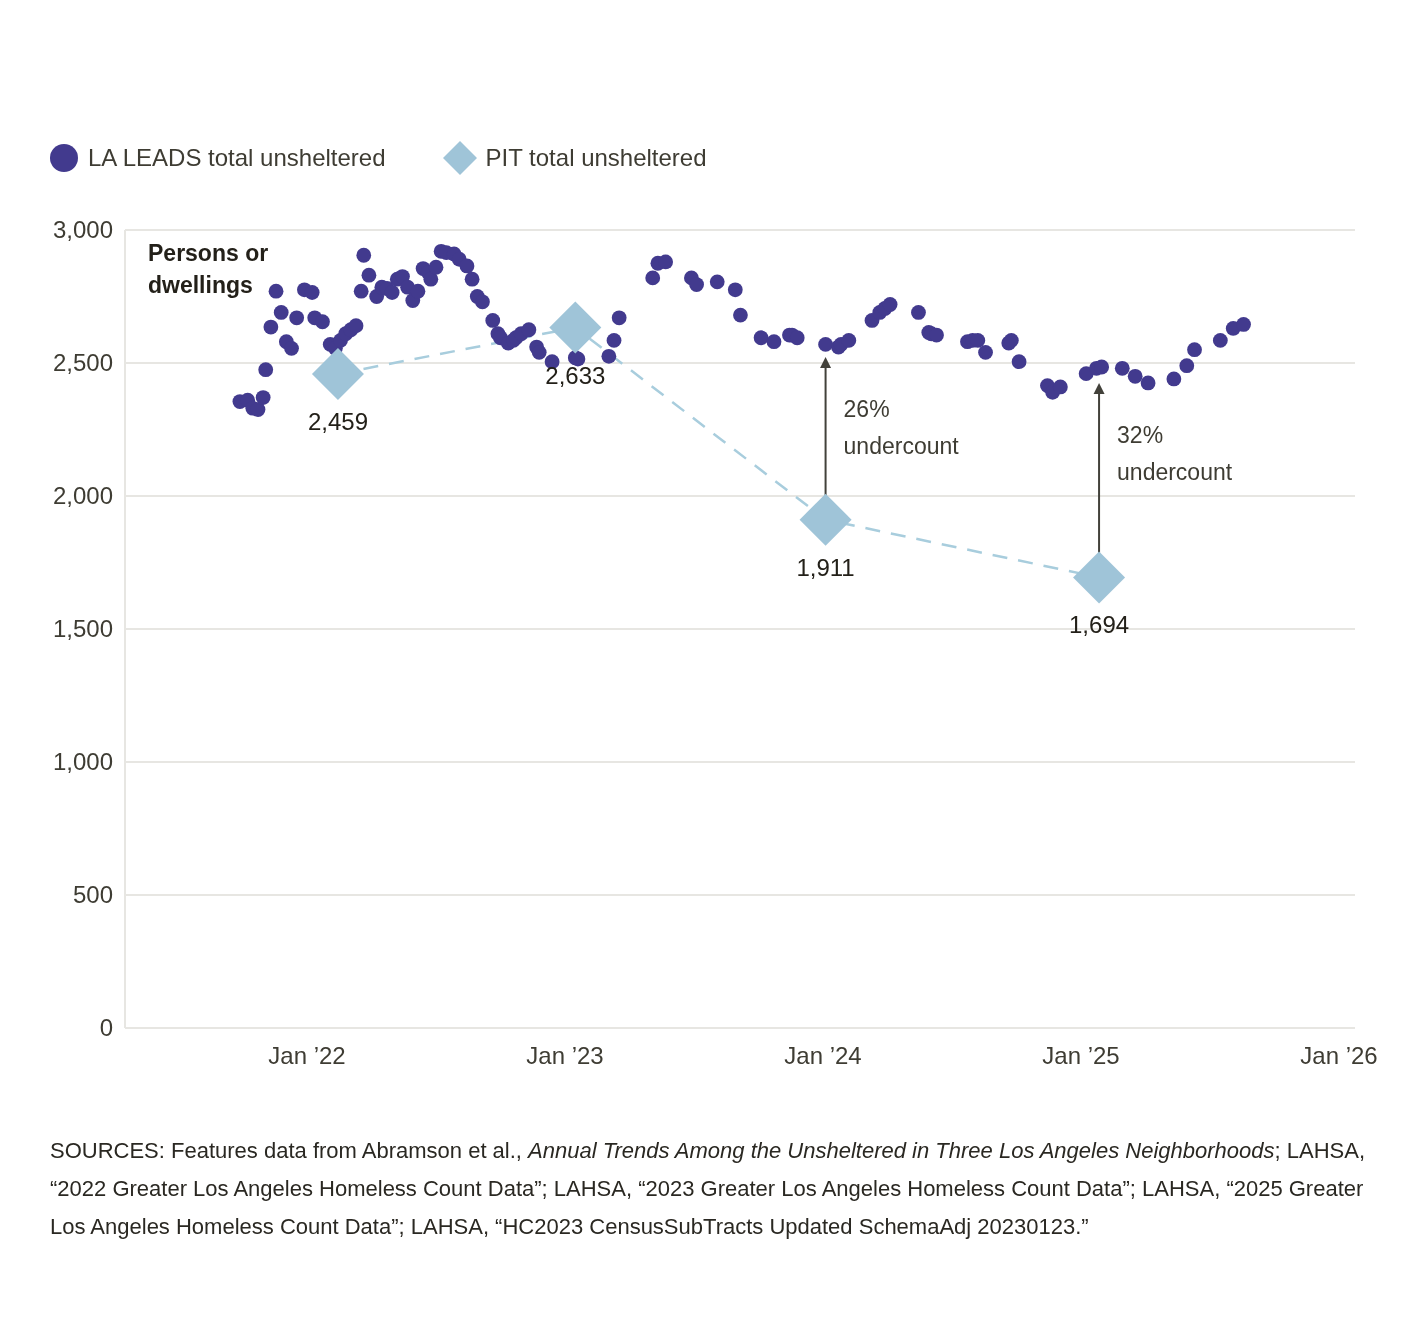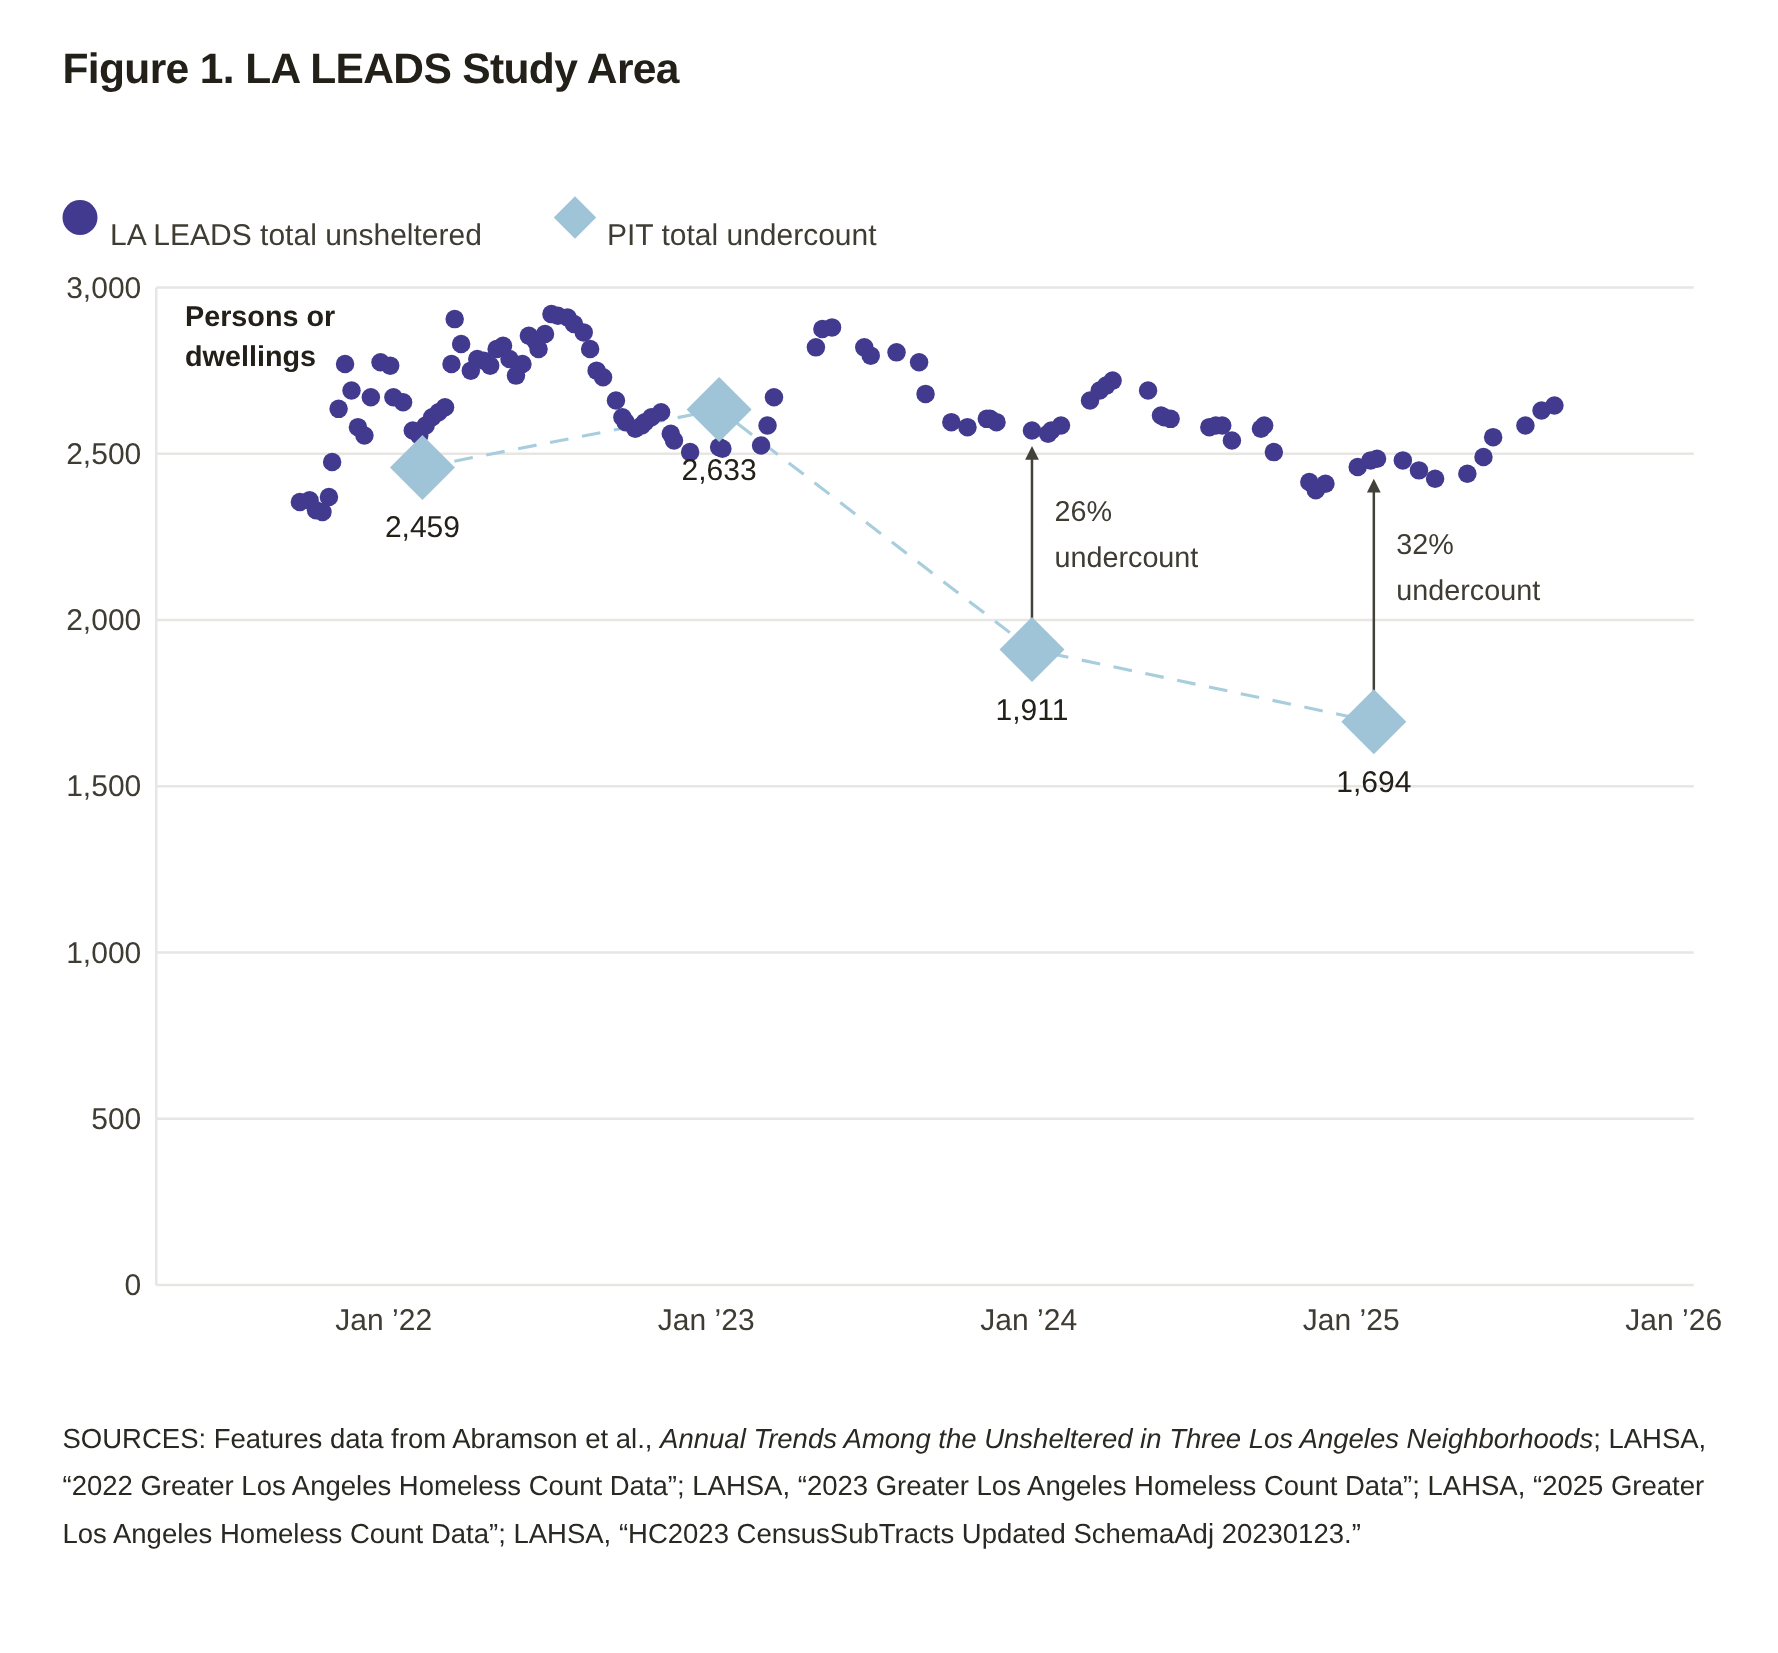--- a/index.html
+++ b/index.html
@@ -4,41 +4,40 @@
 <style>
   html,body{margin:0;padding:0;background:#ffffff;}
   #page{position:relative;width:1422px;height:1322px;background:#ffffff;overflow:hidden;
         font-family:"Liberation Sans", sans-serif;}
   #figure-title{position:absolute;left:50px;top:36px;font-size:34px;font-weight:700;
         letter-spacing:-0.5px;color:#232019;}
   #legend{position:absolute;left:50px;top:144px;display:flex;align-items:center;gap:58px;}
   .legend-item{display:flex;align-items:center;}
   .legend-swatch-circle{width:28px;height:28px;border-radius:50%;margin-right:10px;}
   .legend-swatch-diamond{width:24px;height:24px;transform:rotate(45deg);margin:0 14px 0 4px;}
-  .legend-label{font-size:24px;color:#3e3c33;margin-top:31px;}
+  .legend-label{font-size:24px;color:#3e3c33;}
   #chart-svg{position:absolute;left:0;top:0;}
   #sources{position:absolute;left:50px;top:1110px;width:1335px;font-size:22px;
         line-height:38px;color:#2a2822;}
   #sources .src-italic{font-style:italic;}
 </style>
 </head>
 <body>
 
 <div id="page">
 
-  <div id="figure-title">Figure 1. LA LEADS Study Area</div>
 
   <div id="legend">
     <div class="legend-item">
       <span class="legend-swatch-circle" style="background: rgb(66, 58, 142);"></span>
       <span class="legend-label">LA LEADS total unsheltered</span>
     </div>
     <div class="legend-item">
       <span class="legend-swatch-diamond" style="background: rgb(159, 196, 216);"></span>
-      <span class="legend-label">PIT total undercount</span>
+      <span class="legend-label">PIT total unsheltered</span>
     </div>
   </div>
 
   <svg id="chart-svg" width="1422" height="1095" viewBox="0 0 1422 1095">
       <line x1="125" y1="1028" x2="1355" y2="1028" stroke="#e7e6e2" stroke-width="2"></line>
       <text x="113" y="1036" text-anchor="end" font-size="24" fill="#3e3c33">0</text>
       <line x1="125" y1="895" x2="1355" y2="895" stroke="#e7e6e2" stroke-width="2"></line>
       <text x="113" y="903" text-anchor="end" font-size="24" fill="#3e3c33">500</text>
       <line x1="125" y1="762" x2="1355" y2="762" stroke="#e7e6e2" stroke-width="2"></line>
       <text x="113" y="770" text-anchor="end" font-size="24" fill="#3e3c33">1,000</text>

